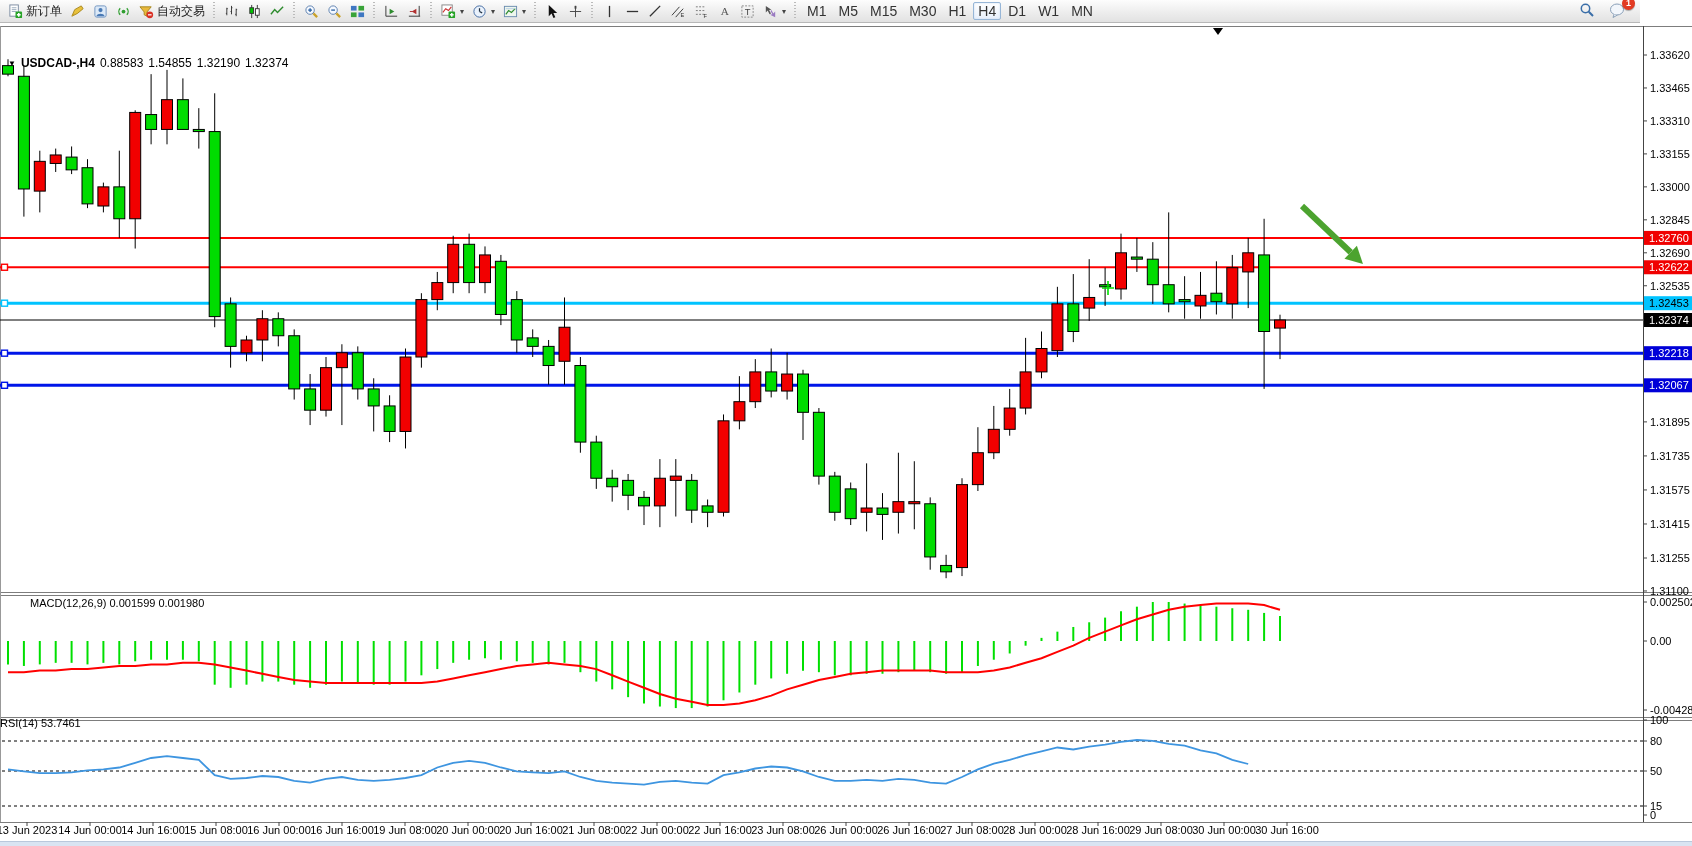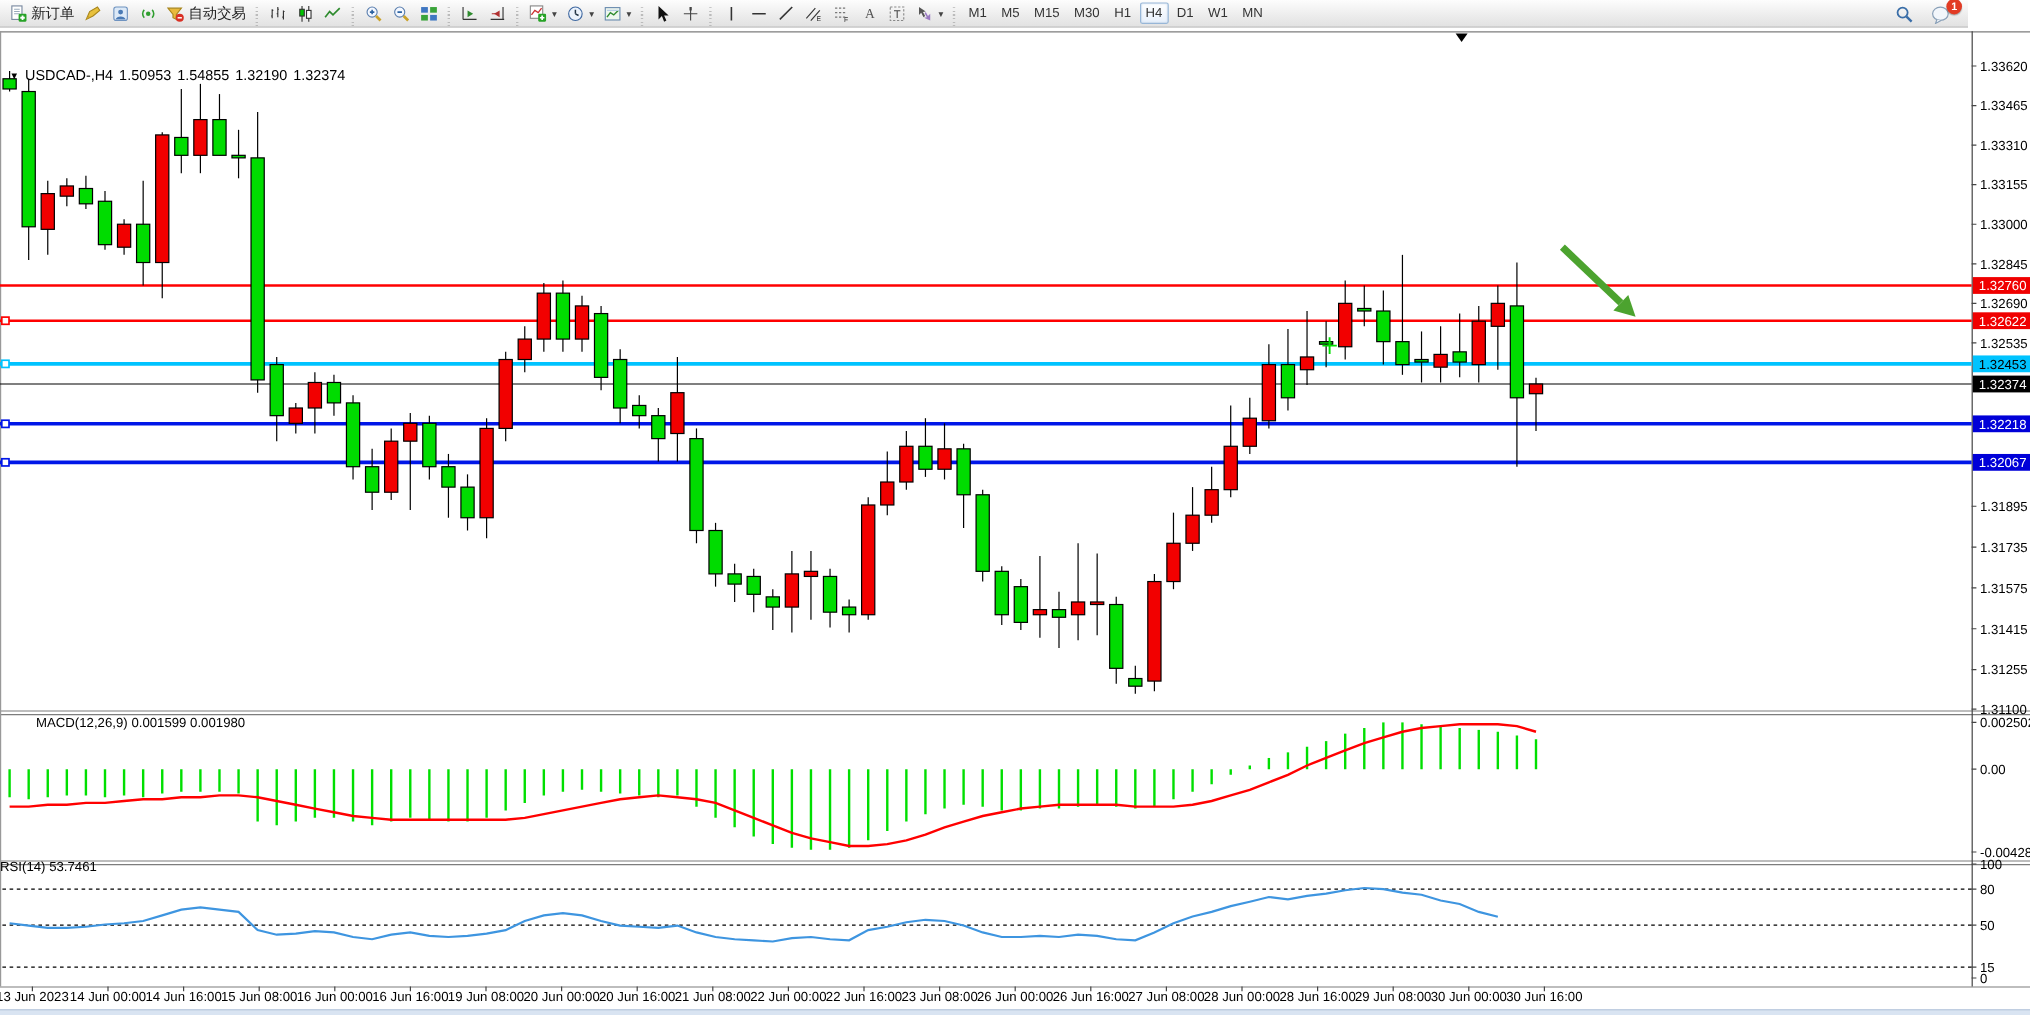--- a/index.html
+++ b/index.html
@@ -1,30 +1,30 @@
 <!DOCTYPE html>
 <html><head>
 <meta charset="utf-8">
 <style>
   html,body{margin:0;padding:0;background:#fff;width:1692px;height:846px;overflow:hidden;
     font-family:"Liberation Sans",sans-serif;-webkit-font-smoothing:antialiased;}
   #app{position:relative;width:1692px;height:846px;background:#fff;}
   
   #toolbar{position:absolute;top:0;left:0;width:1640px;height:23px;z-index:5;
     background:linear-gradient(#fdfdfd,#ececec 60%,#e2e2e2);border-bottom:1px solid #b8b8b8;
-    display:flex;align-items:flex-end;padding:0 4px;box-sizing:border-box;}
+    display:flex;align-items:flex-start;padding:0 4px;box-sizing:border-box;}
   .tb-group{display:flex;align-items:center;height:22px;}
   .tb-sep{width:7px;height:18px;margin:0 2px;
     background:repeating-linear-gradient(#bbb 0 1px,transparent 1px 3px);background-size:2px 100%;background-repeat:no-repeat;background-position:2px 2px;}
   .tb-btn{display:inline-flex;align-items:center;gap:3px;height:20px;padding:0 3px;border:1px solid transparent;
     border-radius:2px;background:transparent;font-size:12px;color:#222;cursor:default;}
   .tb-btn svg{display:block}
   .tb-btn.caret:after{content:"▾";font-size:8px;color:#444;margin-left:1px;}
   .tf-btn{height:18px;min-width:24px;padding:0 4px;margin:0 1px;border:1px solid transparent;border-radius:2px;
-    font-size:11px;color:#333;display:inline-flex;align-items:center;justify-content:center;background:transparent;}
+    font-size:14px;color:#333;display:inline-flex;align-items:center;justify-content:center;background:transparent;}
   .tf-btn.active{border:1px solid #97b6d7;background:linear-gradient(#fff,#e8f0fb);box-shadow:inset 0 0 2px #c6d9ef;}
   #tb-right{margin-left:auto;display:flex;align-items:center;gap:6px;padding-right:6px;}
   .badge{position:absolute;top:-4px;right:-6px;background:#e23b24;color:#fff;border-radius:7px;min-width:13px;height:13px;
     font-size:9px;line-height:13px;text-align:center;font-weight:bold;box-shadow:0 1px 1px rgba(0,0,0,.3);}
   
   #chart-wrap{position:absolute;top:23px;left:0;width:1692px;height:825px;}
   #plot{position:absolute;top:-23px;left:0;}
   #chart-title{position:absolute;top:8px;left:8px;font-size:12px;color:#000;z-index:3;display:flex;gap:5px;align-items:center;}
   #chart-title .tri{font-size:8px;color:#000;}
   .ind-label{position:absolute;font-size:11px;color:#000;z-index:3;}
@@ -646,22 +646,22 @@
           <line x1="1161" y1="822" x2="1161" y2="826" stroke="#444"></line>
           <text x="1161" y="834" text-anchor="middle">29 Jun 08:00</text>
           <line x1="1224" y1="822" x2="1224" y2="826" stroke="#444"></line>
           <text x="1224" y="834" text-anchor="middle">30 Jun 00:00</text>
           <line x1="1287" y1="822" x2="1287" y2="826" stroke="#444"></line>
           <text x="1287" y="834" text-anchor="middle">30 Jun 16:00</text>
         </g>
       </svg>
     <div id="chart-title" style="top:33px;">
       <span class="tri">▼</span>
-      <span style="font-weight:normal;">USDCAD-,H4</span>
-      <span>1.50953</span>
+      <span style="font-weight:bold;">USDCAD-,H4</span>
+      <span>0.88583</span>
       <span>1.54855</span>
       <span>1.32190</span>
       <span>1.32374</span>
     </div>
     <div class="ind-label" id="macd-label">
       <span>MACD(12,26,9)</span>
       <span>0.001599 0.001980</span>
     </div>
     <div class="ind-label" id="rsi-label">
       <span>RSI(14)</span>

